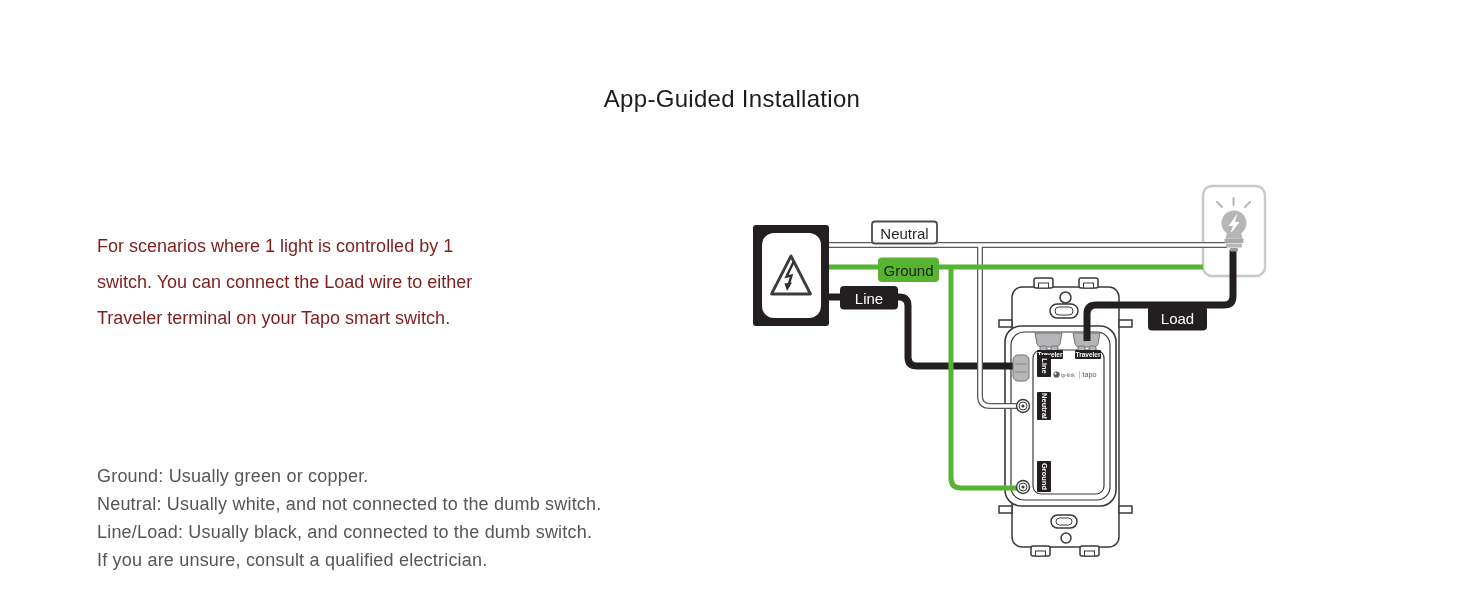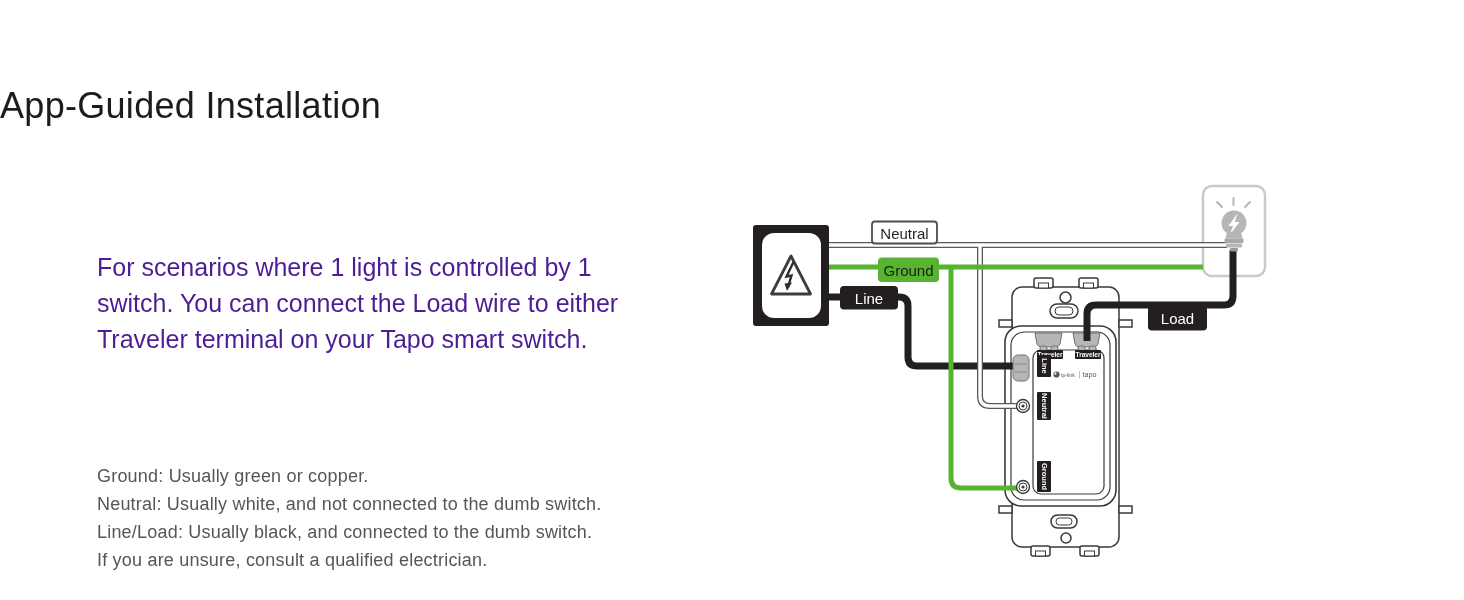--- a/index.html
+++ b/index.html
@@ -1,26 +1,26 @@
 <!DOCTYPE html>
 <html><head>
 <meta charset="utf-8">
 <style>
   html,body{margin:0;padding:0;}
   body{
     width:1464px;height:600px;background:#ffffff;position:relative;overflow:hidden;
     font-family:"Liberation Sans","DejaVu Sans",sans-serif;color:#1c1c1e;
   }
   .title{
-    position:absolute;top:85px;left:0;width:100%;
-    font-size:36px;font-weight:500;letter-spacing:.3px;color:#1c1c1e;
+    position:absolute;top:85px;left:0;width:100%;text-align:center;
+    font-size:24px;font-weight:500;letter-spacing:.3px;color:#1c1c1e;
   }
   .desc{
     position:absolute;left:97px;top:228px;width:620px;
-    font-size:25px;line-height:36px;color:#4c1d95;white-space:pre-line;margin-top:21px;
+    font-size:18px;line-height:36px;color:#7f1d1d;white-space:pre-line;
   }
   .notes{
     position:absolute;left:97px;top:446px;width:660px;
     font-size:18px;line-height:28px;letter-spacing:.2px;color:#55565a;white-space:pre-line;margin-top:16px;
   }
   .diagram{position:absolute;left:735px;top:165px;width:560px;height:415px;}
   svg text{font-family:"Liberation Sans","DejaVu Sans",sans-serif;}
 </style>
 </head>
 <body>

